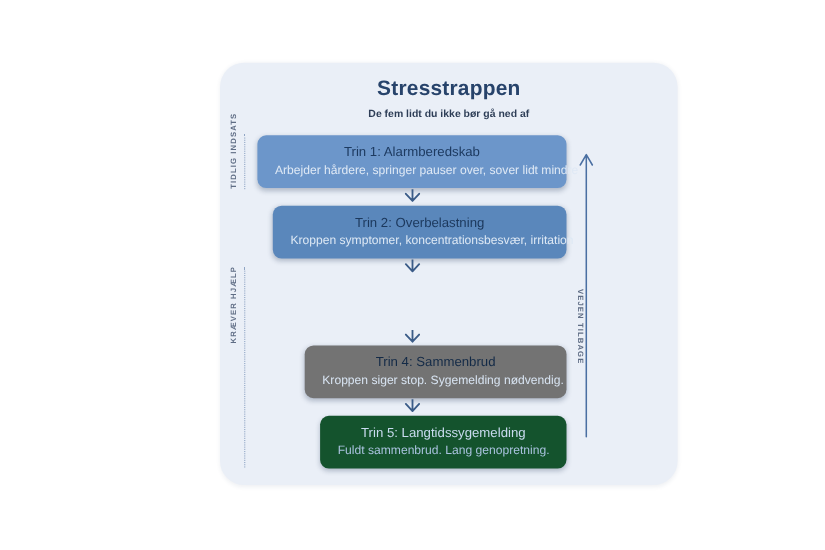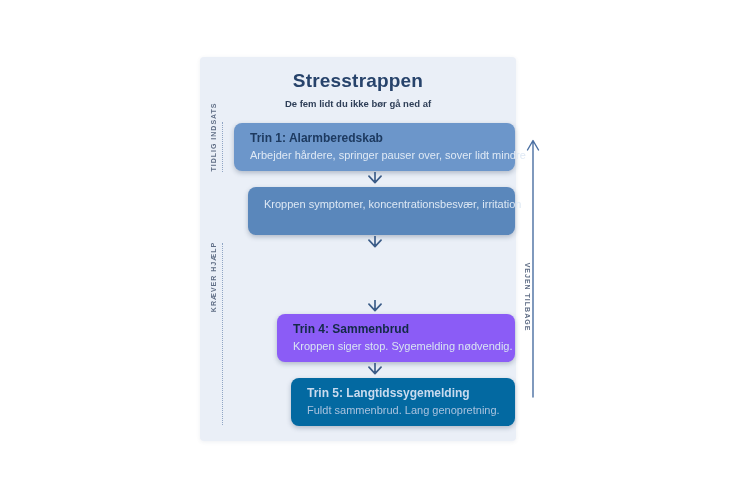--- a/index.html
+++ b/index.html
@@ -5,40 +5,40 @@
   * { margin: 0; padding: 0; box-sizing: border-box; }
   html, body { background: #ffffff; }
   body {
     font-family: "Liberation Sans", sans-serif;
     width: 750px; height: 500px; overflow: hidden;
   }
   .page { position: relative; width: 750px; height: 500px; background: #ffffff; }
 
   .card {
     position: absolute; left: 200px; top: 57px;
-    width: 316px; height: 384px;
-    border-radius: 4px;
+    width: 416px; height: 384px;
+    border-radius: 22px;
     box-shadow: 0 1px 4px rgba(40,60,100,0.08);
   }
 
   .header { position: absolute; top: 12px; left: 0; width: 100%; text-align: center; }
   .title { font-size: 19px; font-weight: 600; letter-spacing: .2px; color: #27436b; line-height: 24px; }
   .subtitle { margin-top: 5px; font-size: 9.5px; font-weight: 600; color: #2e3e57; }
 
   .step {
     position: absolute; height: 48px; border-radius: 8px;
     padding: 8px 16px 0 16px;
     box-shadow: 0 2px 5px rgba(25,45,80,0.28);
   }
   .s1 { top: 66px;  left: 34px; width: 281px; }
   .s2 { top: 130px; left: 48px; width: 267px; }
   .s3 { top: 194px; left: 62px; width: 253px; }
   .s4 { top: 257px; left: 77px; width: 238px; }
   .s5 { top: 321px; left: 91px; width: 224px; }
-  .step-title { font-size: 12px; font-weight: 700; line-height: 15px; white-space: nowrap; }
+  .step-title { font-size: 12px; font-weight: 400; line-height: 15px; white-space: nowrap; text-align: center; }
   .step-desc  { margin-top: 4px; font-size: 11px; line-height: 11px; white-space: nowrap; }
 
   .down-arrow { position: absolute; left: 166px; width: 18px; height: 13px; }
   .a1 { top: 115px; } .a2 { top: 179px; } .a3 { top: 243px; } .a4 { top: 306px; }
 
   .v-label {
     position: absolute; white-space: nowrap;
     font-size: 7px; font-weight: 600; letter-spacing: 1px;
   }
   .rot-ccw { transform: translate(-50%,-50%) rotate(-90deg); }
@@ -73,42 +73,43 @@
     <div class="step s1" style="background: rgb(108, 150, 202);">
       <div class="step-title" style="color: rgb(29, 58, 96);">Trin 1: Alarmberedskab</div>
       <div class="step-desc" style="color: rgb(223, 233, 245);">Arbejder hårdere, springer pauser over, sover lidt mindre</div>
     </div>
 
     <svg class="down-arrow a1" viewBox="0 0 18 14" style="color: rgb(59, 92, 136);">
       <path d="M9 0 V10 M2.5 4.5 L9 11.5 L15.5 4.5" fill="none" stroke="currentColor" stroke-width="1.8" stroke-linecap="round" stroke-linejoin="round"></path>
     </svg>
 
     <div class="step s2" style="background: rgb(90, 135, 187);">
+      <div class="step-title" style="color: rgb(28, 56, 92);">Trin 2: Overbelastning</div>
       <div class="step-desc" style="color: rgb(221, 232, 244);">Kroppen symptomer, koncentrationsbesvær, irritation</div>
     </div>
 
     <svg class="down-arrow a2" viewBox="0 0 18 14" style="color: rgb(59, 92, 136);">
       <path d="M9 0 V10 M2.5 4.5 L9 11.5 L15.5 4.5" fill="none" stroke="currentColor" stroke-width="1.8" stroke-linecap="round" stroke-linejoin="round"></path>
     </svg>
 
 
     <svg class="down-arrow a3" viewBox="0 0 18 14" style="color: rgb(59, 92, 136);">
       <path d="M9 0 V10 M2.5 4.5 L9 11.5 L15.5 4.5" fill="none" stroke="currentColor" stroke-width="1.8" stroke-linecap="round" stroke-linejoin="round"></path>
     </svg>
 
-    <div class="step s4" style="background: #8b5cf6;">
+    <div class="step s4" style="background: #737373;">
       <div class="step-title" style="color: rgb(19, 42, 71);">Trin 4: Sammenbrud</div>
       <div class="step-desc" style="color: rgb(216, 228, 242); text-align: right;">Kroppen siger stop. Sygemelding nødvendig.</div>
     </div>
 
     <svg class="down-arrow a4" viewBox="0 0 18 14" style="color: rgb(59, 92, 136);">
       <path d="M9 0 V10 M2.5 4.5 L9 11.5 L15.5 4.5" fill="none" stroke="currentColor" stroke-width="1.8" stroke-linecap="round" stroke-linejoin="round"></path>
     </svg>
 
-    <div class="step s5" style="background: #0369a1;">
+    <div class="step s5" style="background: #14532d;">
       <div class="step-title" style="color: rgb(201, 219, 239);">Trin 5: Langtidssygemelding</div>
       <div class="step-desc" style="color: rgb(169, 194, 222);">Fuldt sammenbrud. Lang genopretning.</div>
     </div>
 
     <div class="v-label rot-cw lbl-right" style="color: rgb(95, 109, 133);">VEJEN TILBAGE</div>
 
     <svg class="up-arrow" viewBox="0 0 14 260" style="color: rgb(74, 111, 162);">
       <path d="M7 3 V258 M1.5 11 L7 1.5 L12.5 11" fill="none" stroke="currentColor" stroke-width="1.4" stroke-linecap="round" stroke-linejoin="round"></path>
     </svg>
 

